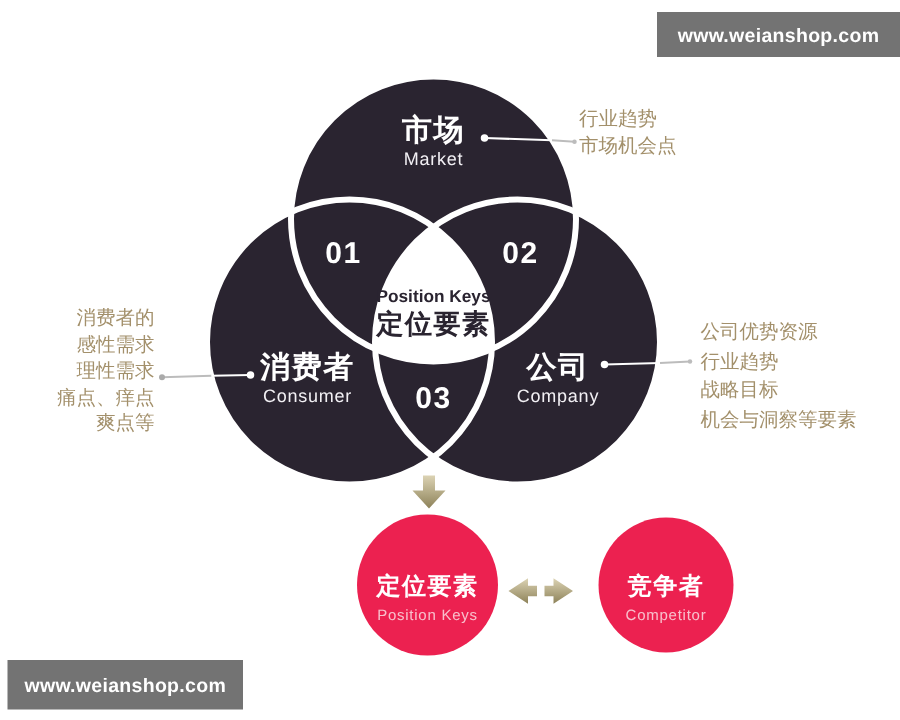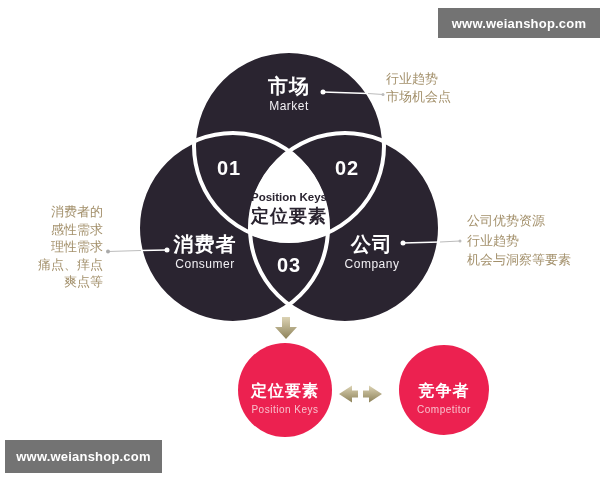--- a/index.html
+++ b/index.html
@@ -49,20 +49,21 @@
   </div>
 
   <div class="ann ann-topright">
     <div>行业趋势</div>
     <div>市场机会点</div>
   </div>
 
   <div class="ann ann-right">
     <div>公司优势资源</div>
     <div>行业趋势</div>
+    <div>战略目标</div>
     <div>机会与洞察等要素</div>
   </div>
 
   <svg width="600" height="480" viewBox="0 0 600 480">
     <defs>
       <linearGradient id="gradArrow" x1="0" y1="0" x2="0" y2="1">
         <stop offset="0" stop-color="#dcd3b4"></stop>
         <stop offset="1" stop-color="#8d8259"></stop>
       </linearGradient>
     </defs>

